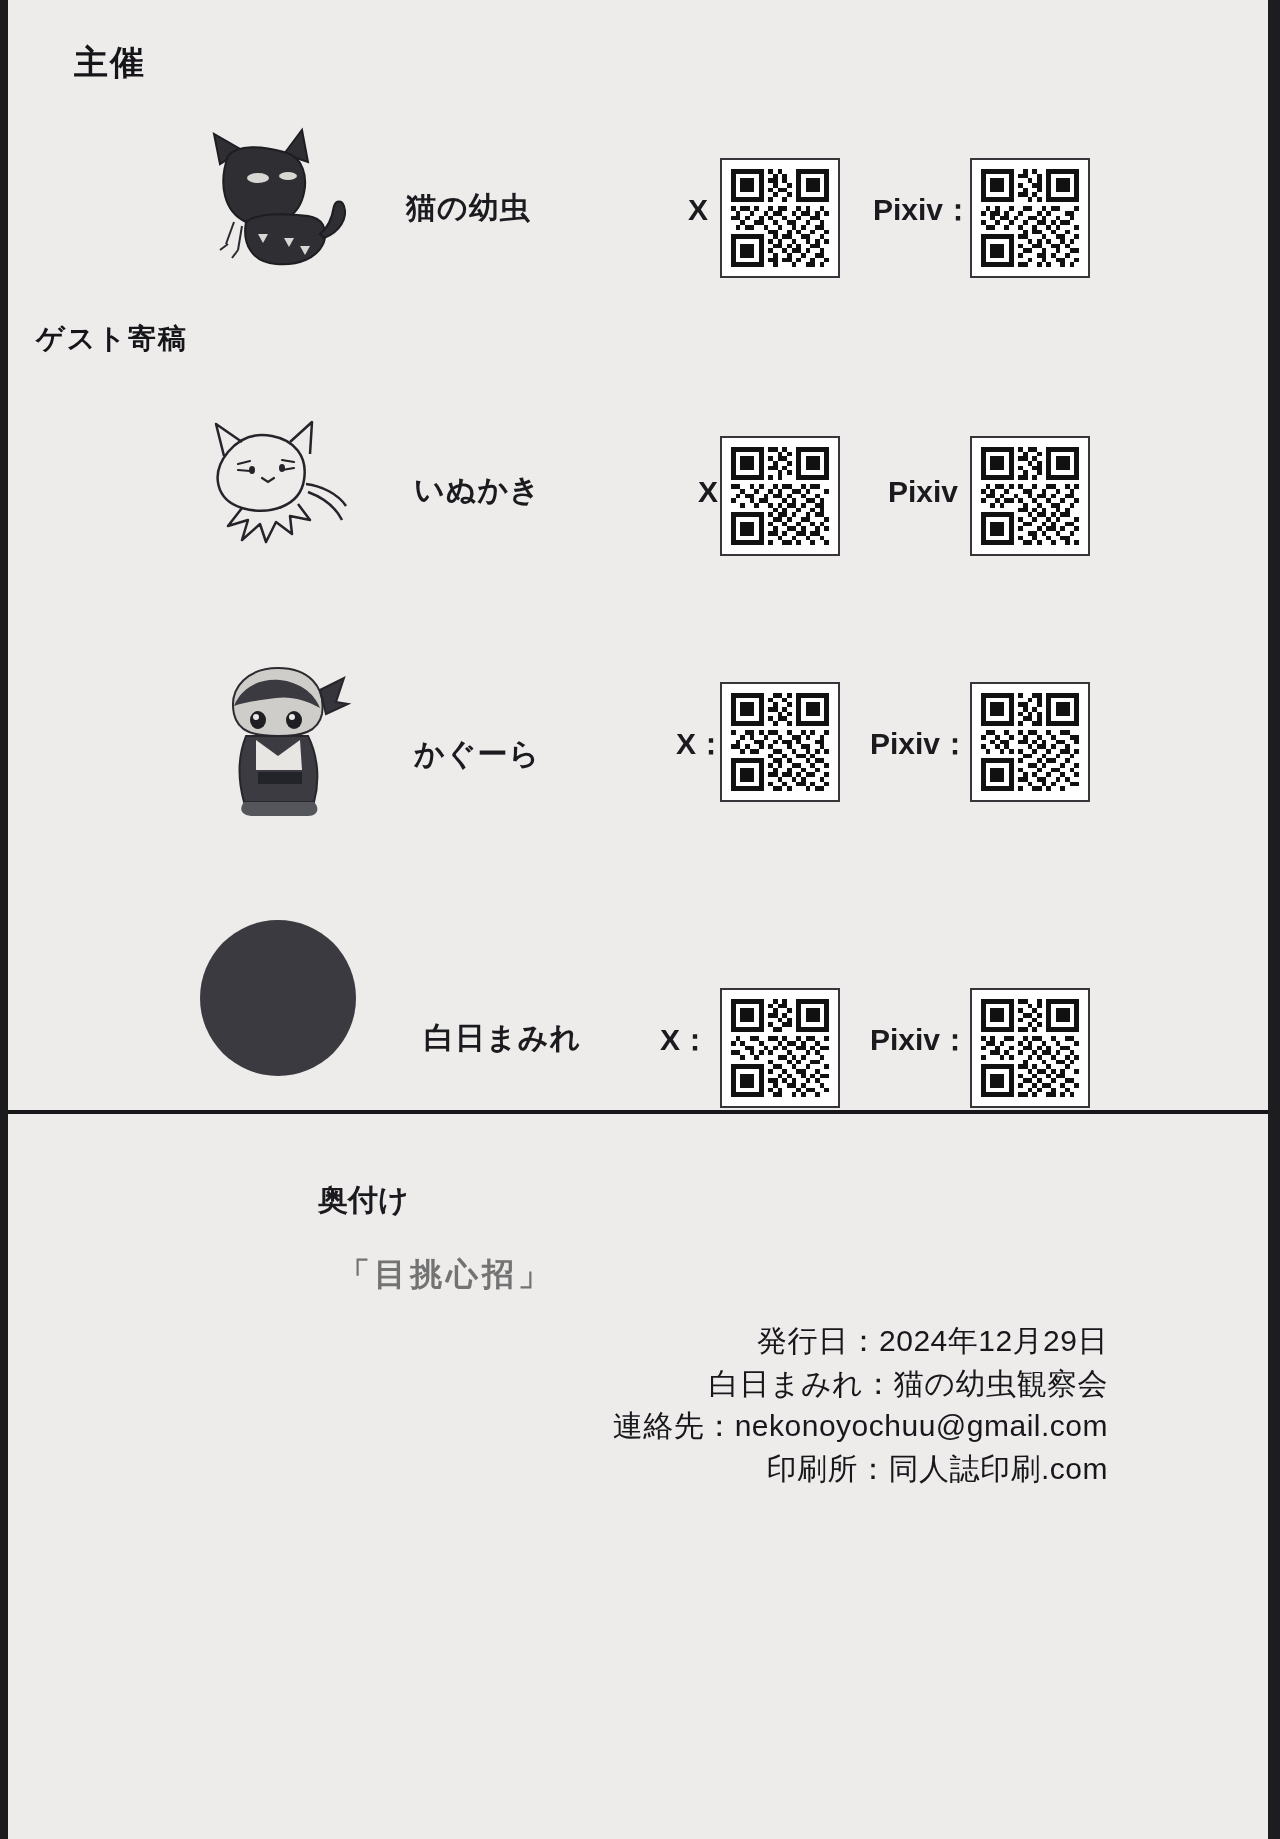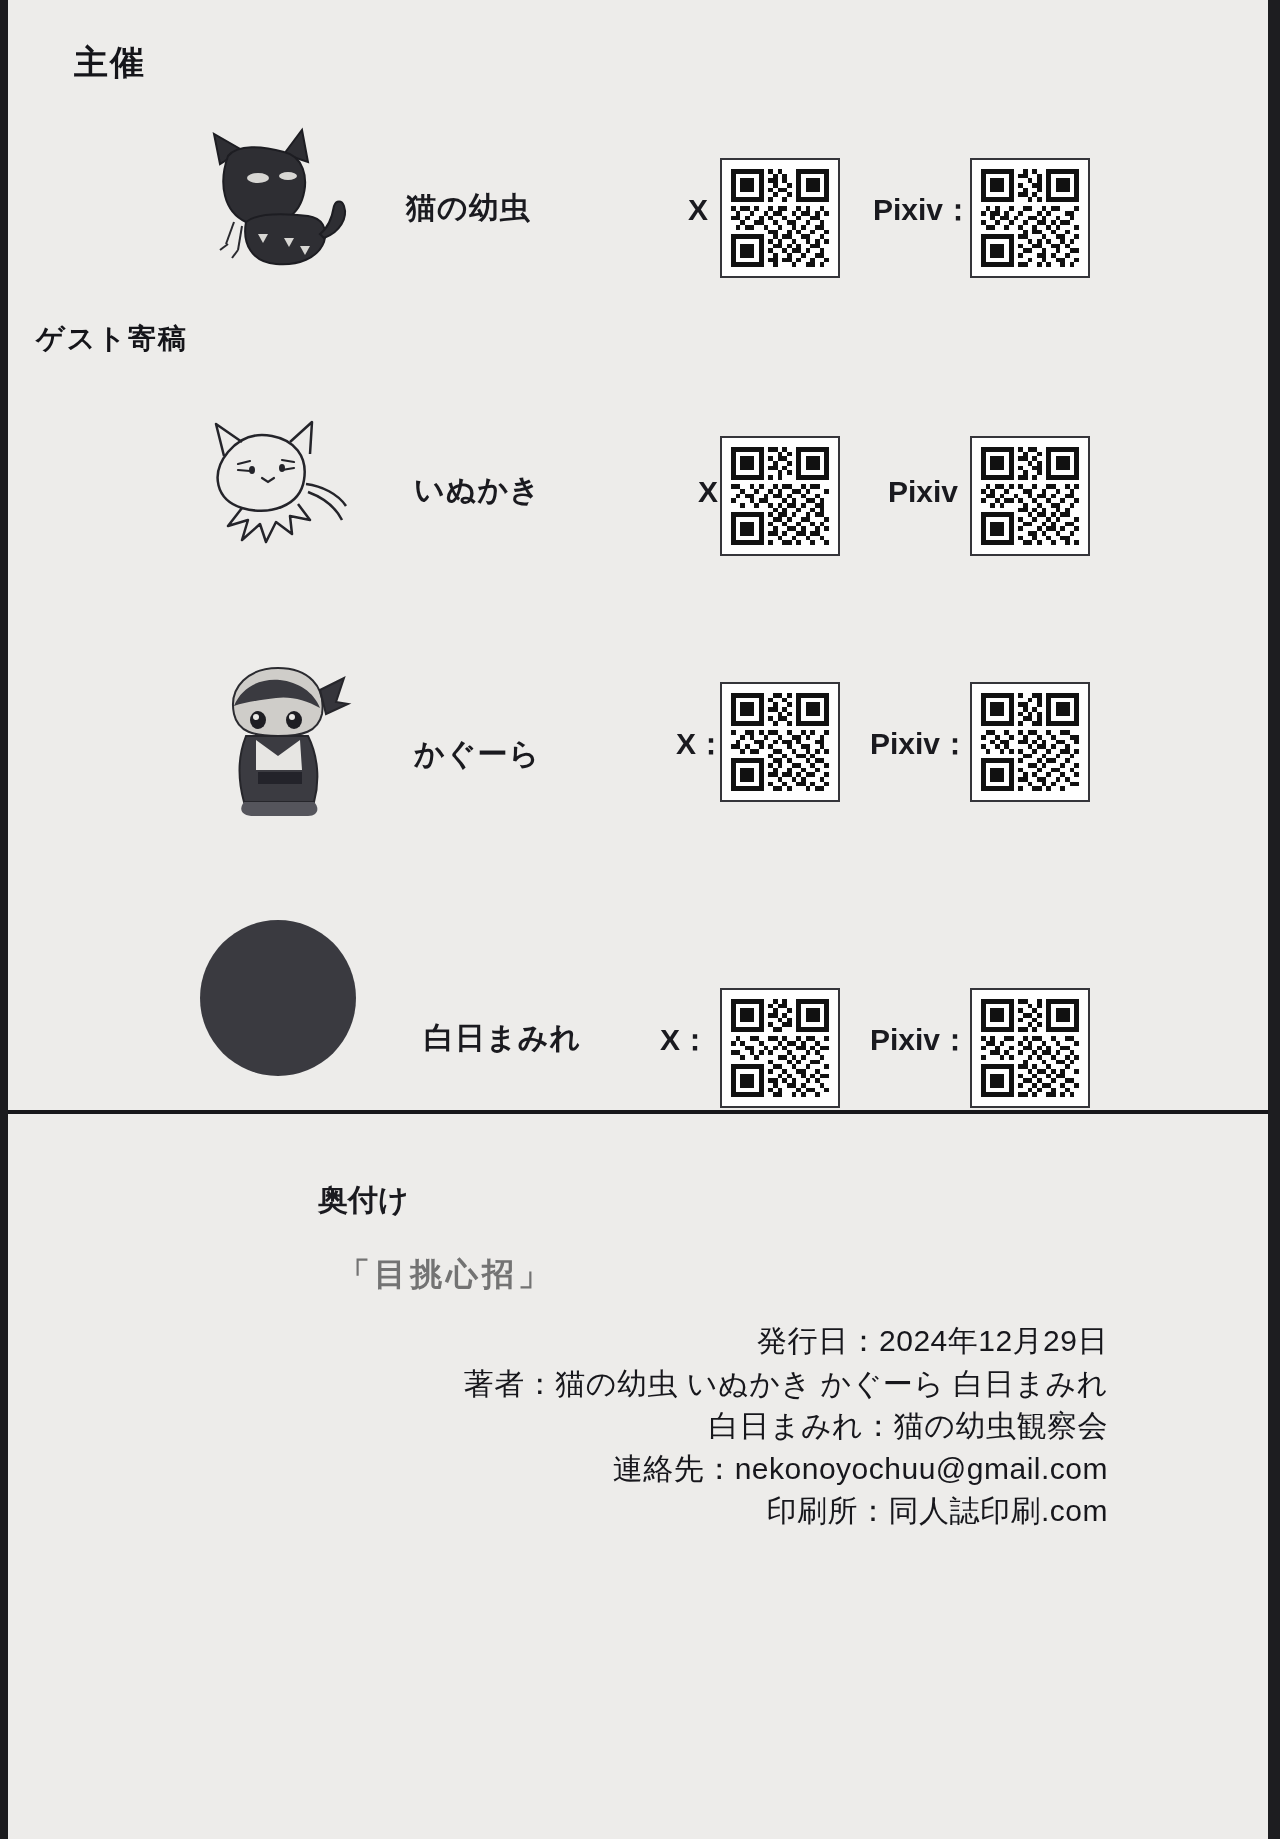--- a/index.html
+++ b/index.html
@@ -1097,21 +1097,20 @@
       </div>
     </div>
 
     <div class="divider"></div>
 
     <div class="colophon">
       <div class="colophon-label">奥付け</div>
       <div class="colophon-title">「目挑心招」</div>
       <div class="colophon-lines">
         <div class="colophon-line">発行日：2024年12月29日</div>
-        <div class="colophon-line">著者：猫の幼虫 いぬかき かぐーら 白日まみれ</div>
         <div class="colophon-line">白日まみれ：猫の幼虫観察会</div>
         <div class="colophon-line">連絡先：nekonoyochuu@gmail.com</div>
         <div class="colophon-line">印刷所：同人誌印刷.com</div>
       </div>
     </div>
 
   </div>
 </div>
 
 </body></html>

